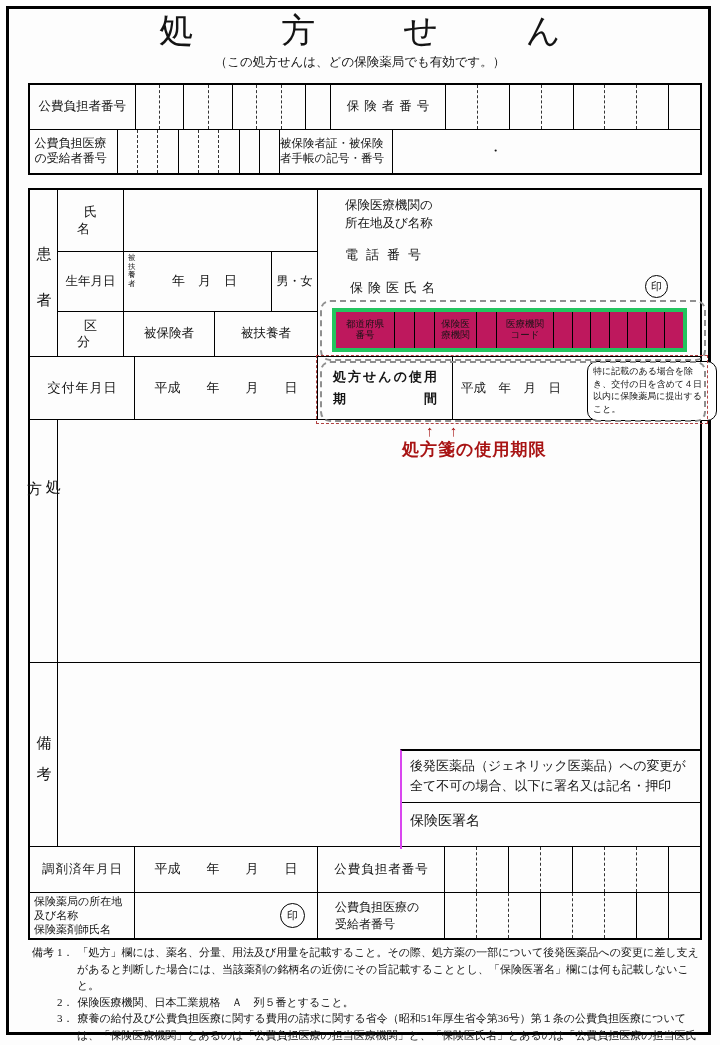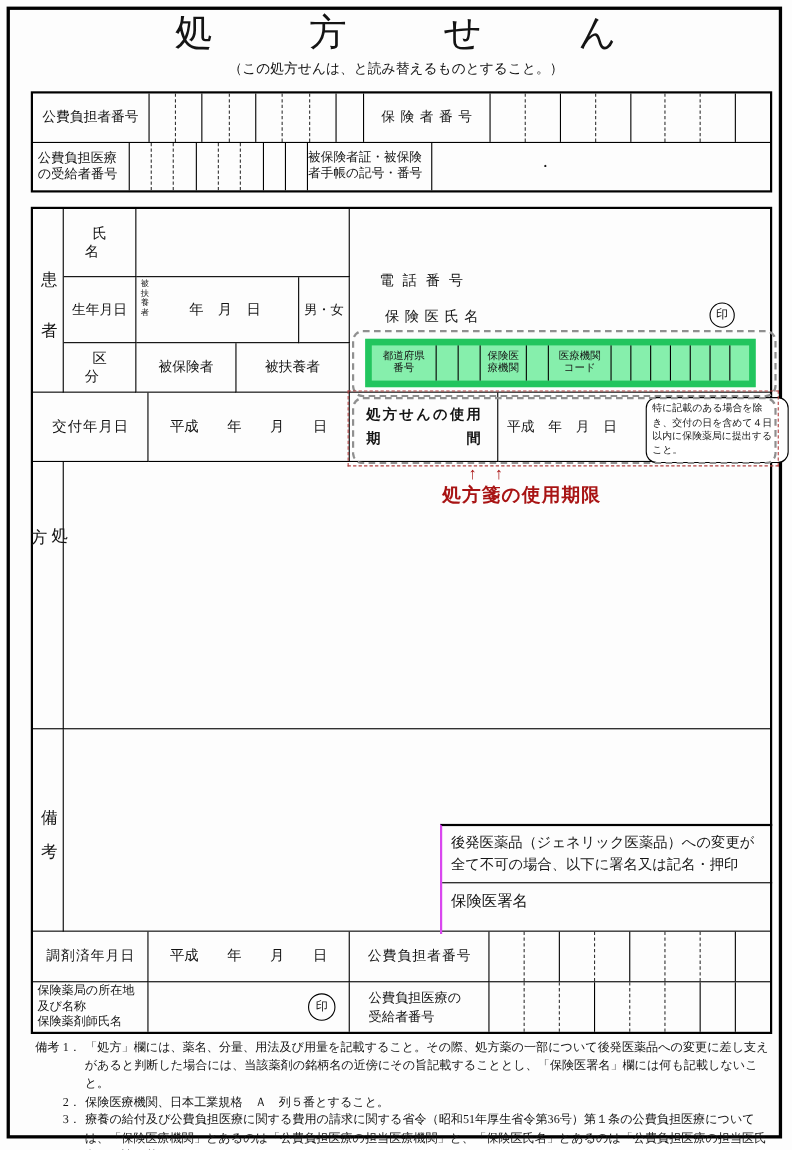--- a/index.html
+++ b/index.html
@@ -23,21 +23,21 @@
   .digits{display:flex;}
   .dg{flex:1;border-right:1px solid #000;}
   .dg.dsh{border-right:1px dashed #333;}
   .dg.last{border-right:none;}
   .w-l1{width:105px;}.w-d1{width:195px;}.w-l2{width:115px;}.w-d2{width:255px;}
   .gr{border-right:1px solid #000;}
   
   .bigT{left:28px;top:188px;width:674px;height:752px;border:2px solid #000;}
   .v-label{writing-mode:vertical-rl;text-orientation:upright;font-size:15px;}
   .tiny-era{font-size:7.5px;line-height:1.15;width:10px;margin:2px 0 0 4px;word-break:break-all;}
-  .code-table{display:flex;border:6px solid #22c55e;background:#86efac;justify-content:center;}
+  .code-table{display:flex;border:4px solid #22c55e;background:#be185d;justify-content:center;}
   .code-lbl{border-right:1px solid #000;font-size:9.5px;line-height:1.2;display:flex;align-items:center;justify-content:center;text-align:center;}
   .cd{border-right:1px solid #000;}
   .cd.last{border-right:none;}
   .dash-gray{position:absolute;border:2px dashed #8f8f8f;border-radius:10px;}
   .dash-red{position:absolute;border:1px dashed #b04040;}
   .note-round{position:absolute;border:1.5px solid #000;border-radius:10px;font-size:9px;line-height:1.4;padding:3px 5px;text-align:left;background:#fff;}
   .annot{font-family:"Liberation Sans","DejaVu Sans",sans-serif;color:#a81414;font-weight:bold;}
   .generic-box{position:absolute;border-top:2px solid #000;border-left:2px solid #d946ef;}
   .generic-text{font-size:13px;line-height:1.55;padding:5px 8px 0 8px;box-sizing:border-box;height:52px;border-bottom:1.5px solid #000;}
   .generic-sign{font-size:14px;padding:9px 0 0 8px;}
@@ -52,21 +52,21 @@
   .ls5{letter-spacing:5px;text-indent:5px;}
   .ls8{letter-spacing:8px;}
   .name-gap{letter-spacing:14px;text-indent:14px;}
 </style>
 </head>
 <body>
 
 <div class="c page-border"></div>
 
 <div class="c title">処方せん</div>
-<div class="c subtitle">（この処方せんは、と読み替えるものとすること。）</div>
+<div class="c subtitle">（この処方せんは、どの保険薬局でも有効です。）</div>
 
 <div class="c tableA">
   <div class="tA-row first">
     <div class="lbl w-l1 br" style="font-size:12.5px">公費負担者番号</div>
     <div class="digits w-d1 gr">
       <div class="dg dsh"></div>
         <div class="dg"></div>
         <div class="dg dsh"></div>
         <div class="dg"></div>
         <div class="dg dsh"></div>
@@ -118,20 +118,21 @@
   <div class="c br bb" style="left:94px;top:62px;width:148px;height:60px;display:flex">
     <div class="tiny-era">被扶養者</div>
     <div style="flex:1;display:flex;align-items:center;justify-content:center;font-size:13px">年　月　日</div>
   </div>
   <div class="c br bb ctr" style="left:242px;top:62px;width:46px;height:60px;font-size:12px">男・女</div>
   <div class="c br bb ctr name-gap" style="left:28px;top:122px;width:66px;height:45px">区分</div>
   <div class="c br bb ctr" style="left:94px;top:122px;width:91px;height:45px;font-size:12.5px">被保険者</div>
   <div class="c br bb ctr" style="left:185px;top:122px;width:103px;height:45px;font-size:12.5px">被扶養者</div>
 
   <div class="c bb" style="left:288px;top:0;width:382px;height:167px">
+    <div class="c" style="left:27px;top:6px;width:96px;font-size:12.5px;line-height:1.45">保険医療機関の所在地及び名称</div>
     <div class="c ls8" style="left:27px;top:57px;font-size:13px">電話番号</div>
     <div class="c ls5" style="left:27px;top:90px;font-size:13px">保険医氏名</div>
     <div class="c seal" style="left:327px;top:85px">印</div>
     <div class="c code-table" style="left:14px;top:118px;width:355px;height:44px">
       <div class="code-lbl" style="width:58px">
           <span style="width:44px">都道府県番号</span>
         </div>
       <div class="cd" style="width:19px"></div>
       <div class="cd" style="width:19px"></div>
       <div class="code-lbl" style="width:41px">

